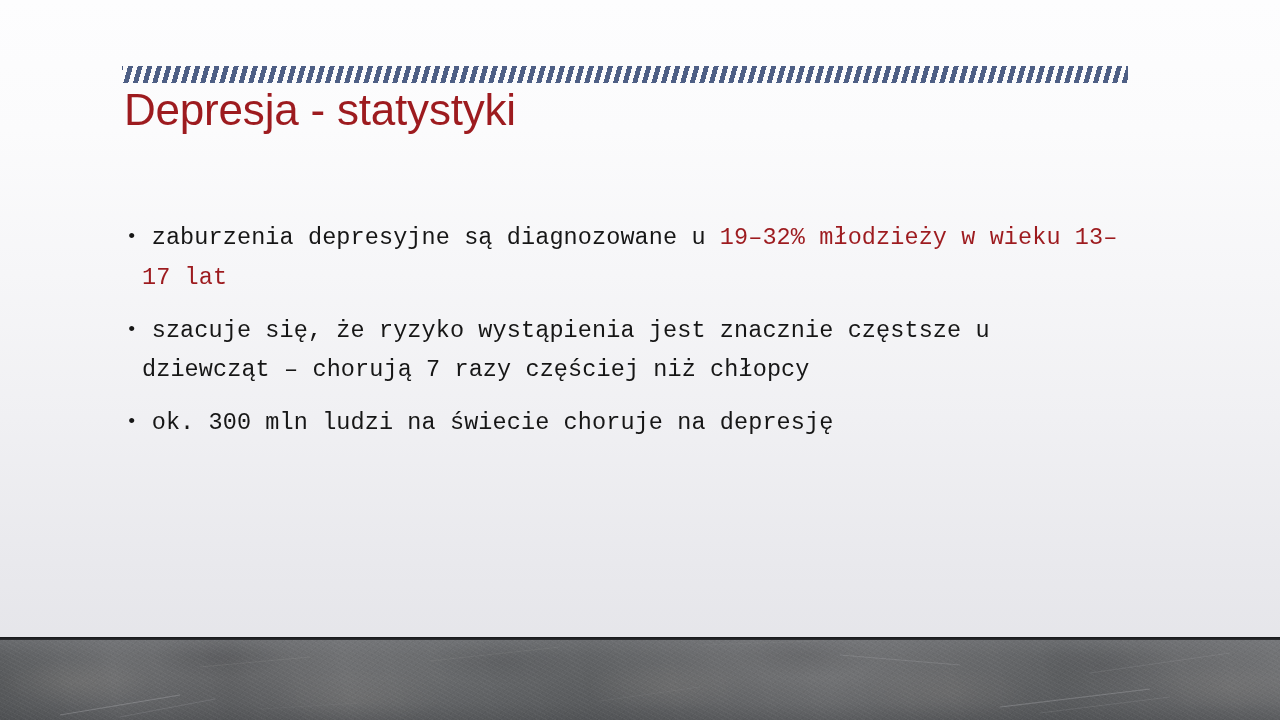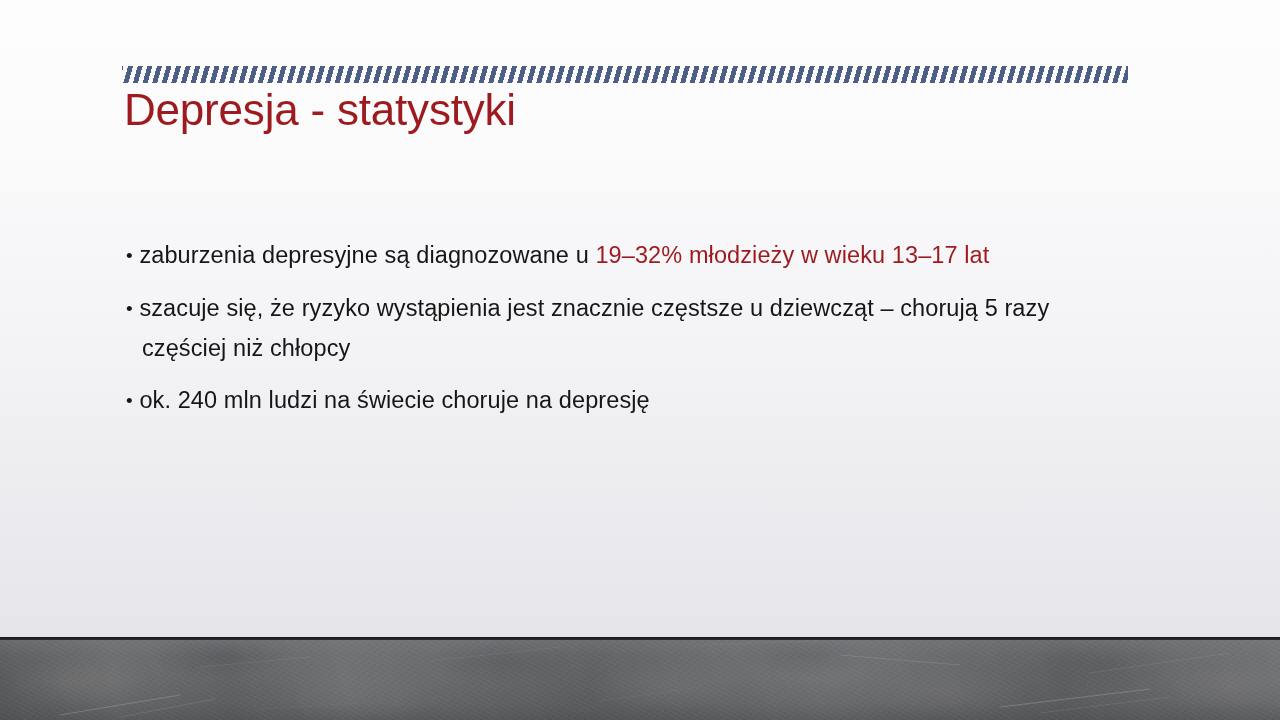--- a/index.html
+++ b/index.html
@@ -63,22 +63,23 @@
     font-weight: 400;
     letter-spacing: -0.2px;
     color: #9d1b1f;
     white-space: nowrap;
   }
 
   
   #body {
     position: absolute;
     left: 126px;
-    top: 235px;
+    top: 217px;
     width: 1002px;
+    font-family: Liberation Mono, monospace;
   }
 
   .bullet-para {
     font-size: 23.5px;
     line-height: 40px;
     color: #161616;
     letter-spacing: 0.1px;
     margin: 0 0 12px 0;
     text-indent: -16px;
     padding-left: 16px;
@@ -185,22 +186,22 @@
 <div id="slide">
 
   <div id="stripe-band">
     <div class="stripes"></div>
   </div>
 
   <div id="title">Depresja - statystyki</div>
 
   <div id="body">
       <p class="bullet-para"><span class="bullet-dot">•</span> <span>zaburzenia depresyjne są diagnozowane u </span><span class="hl">19–32% młodzieży w wieku 13–17 lat</span></p>
-      <p class="bullet-para"><span class="bullet-dot">•</span> <span>szacuje się, że ryzyko wystąpienia jest znacznie częstsze u dziewcząt – chorują 5 razy częściej niż chłopcy</span></p>
-      <p class="bullet-para"><span class="bullet-dot">•</span> <span>ok. 240 mln ludzi na świecie choruje na depresję</span></p>
+      <p class="bullet-para"><span class="bullet-dot">•</span> <span>szacuje się, że ryzyko wystąpienia jest znacznie częstsze u dziewcząt – chorują 7 razy częściej niż chłopcy</span></p>
+      <p class="bullet-para"><span class="bullet-dot">•</span> <span>ok. 300 mln ludzi na świecie choruje na depresję</span></p>
     </div>
 
   <div id="stone-band">
     <div class="stone-layer stone-base"></div>
     <div class="stone-layer stone-vert"></div>
     <div class="stone-layer stone-mottle"></div>
     <div class="stone-layer stone-grain"></div>
     <svg class="stone-layer stone-scratches" width="1280" height="83" viewBox="0 0 1280 83" preserveAspectRatio="none">
       <line x1="60" y1="78" x2="180" y2="58" stroke="rgba(225,225,228,0.45)" stroke-width="1.1"></line>
       <line x1="120" y1="80" x2="215" y2="62" stroke="rgba(215,215,220,0.30)" stroke-width="0.9"></line>

